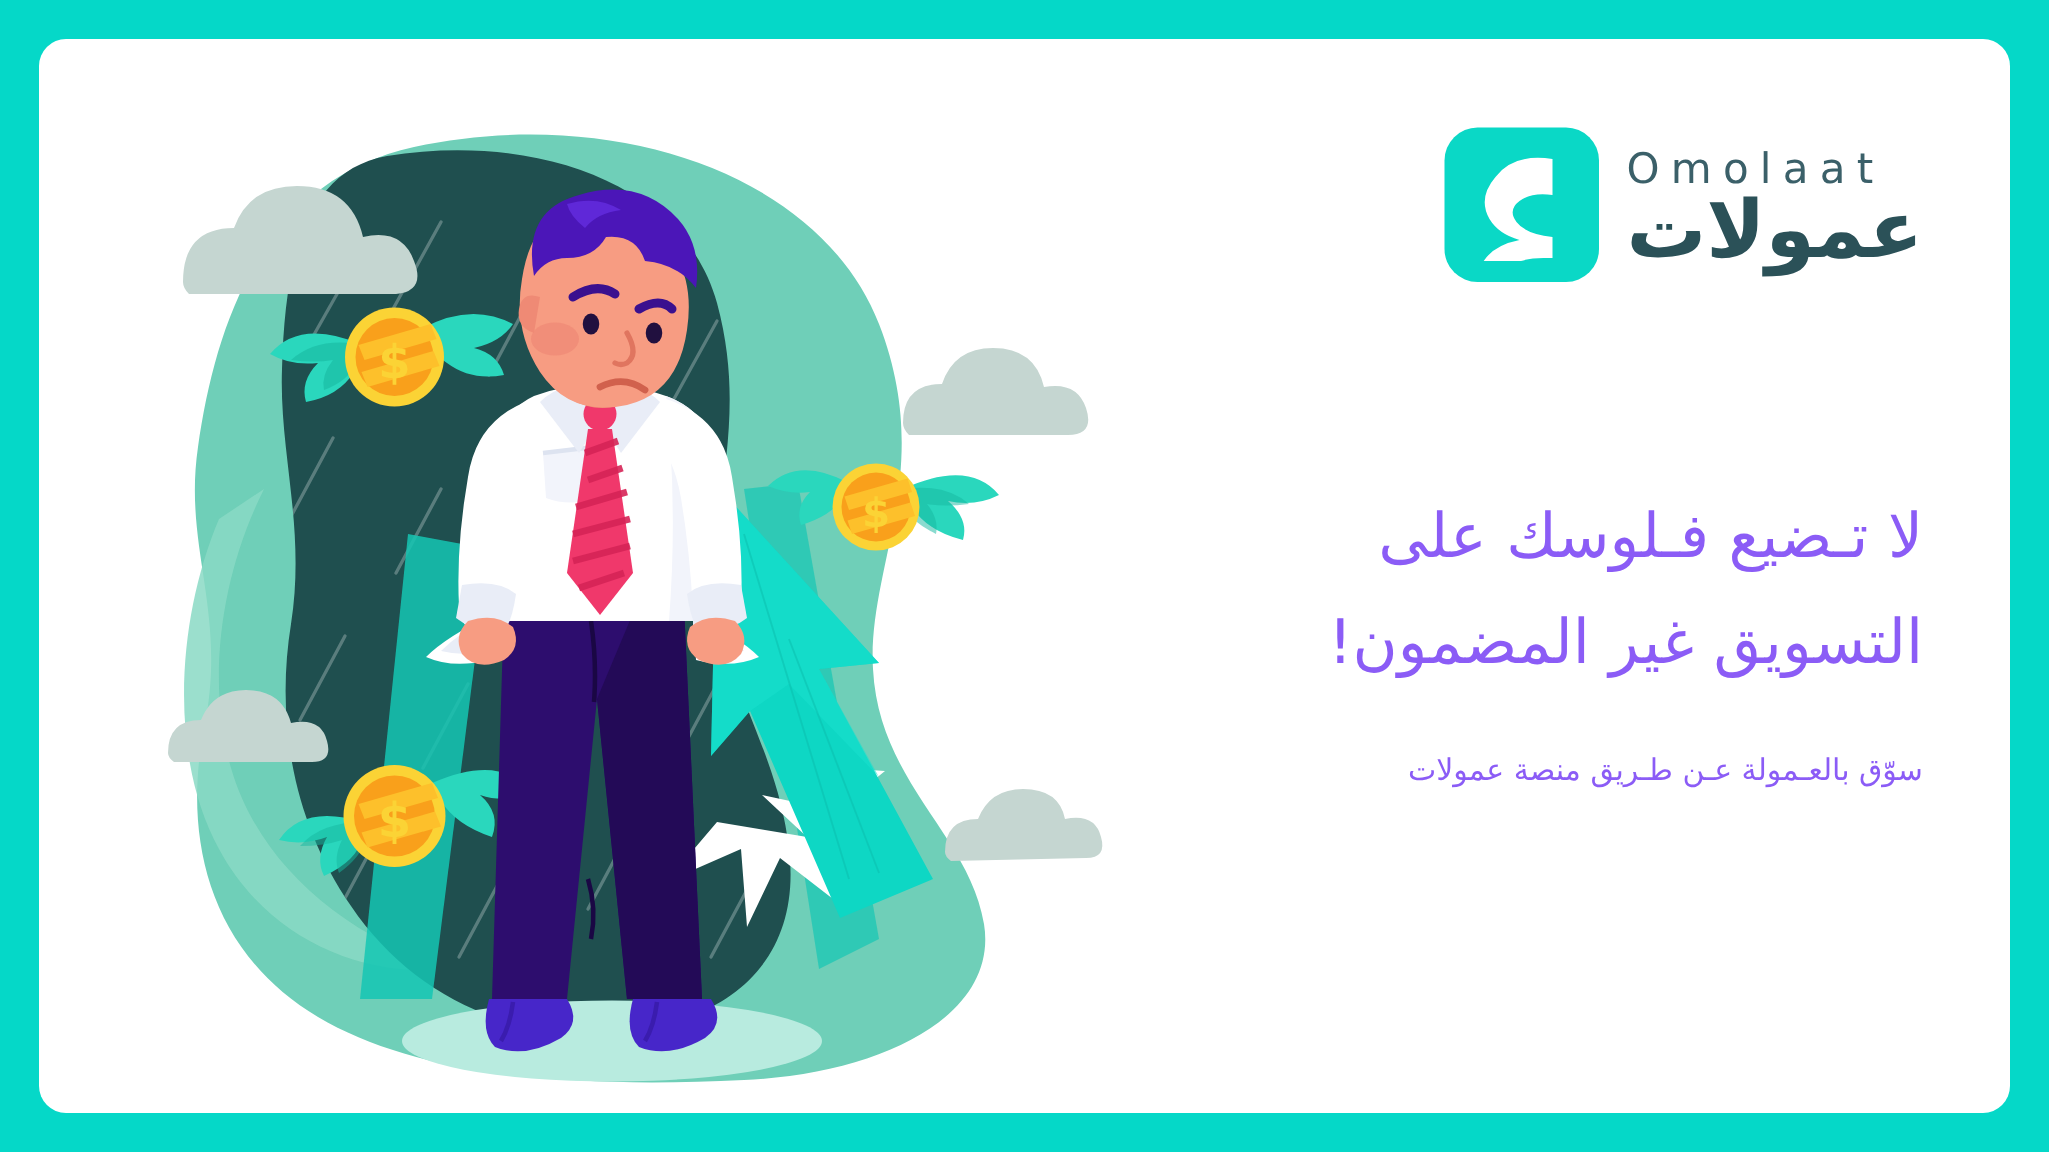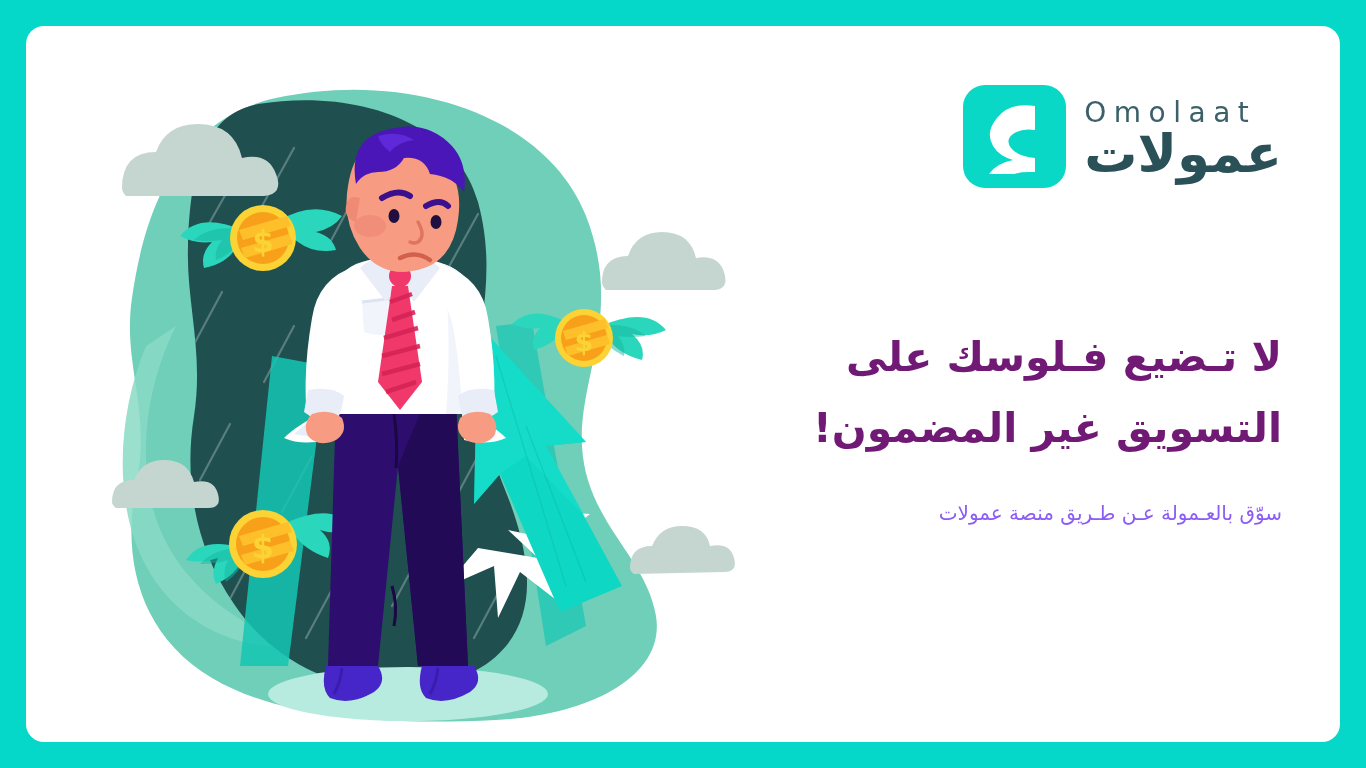--- a/index.html
+++ b/index.html
@@ -99,22 +99,22 @@
     direction: ltr;
   }
 
   
   #headline {
     position: absolute;
     right: 28px;
     top: 296px;
     width: 500px;
     font-size: 41px;
-    font-weight: 700;
-    color: #701a75;
+    font-weight: 400;
+    color: #8b5cf6;
     line-height: 1.72;
     letter-spacing: 0.2px;
   }
   #subhead {
     position: absolute;
     right: 28px;
     top: 470px;
     width: 500px;
     font-size: 20px;
     font-weight: 400;

